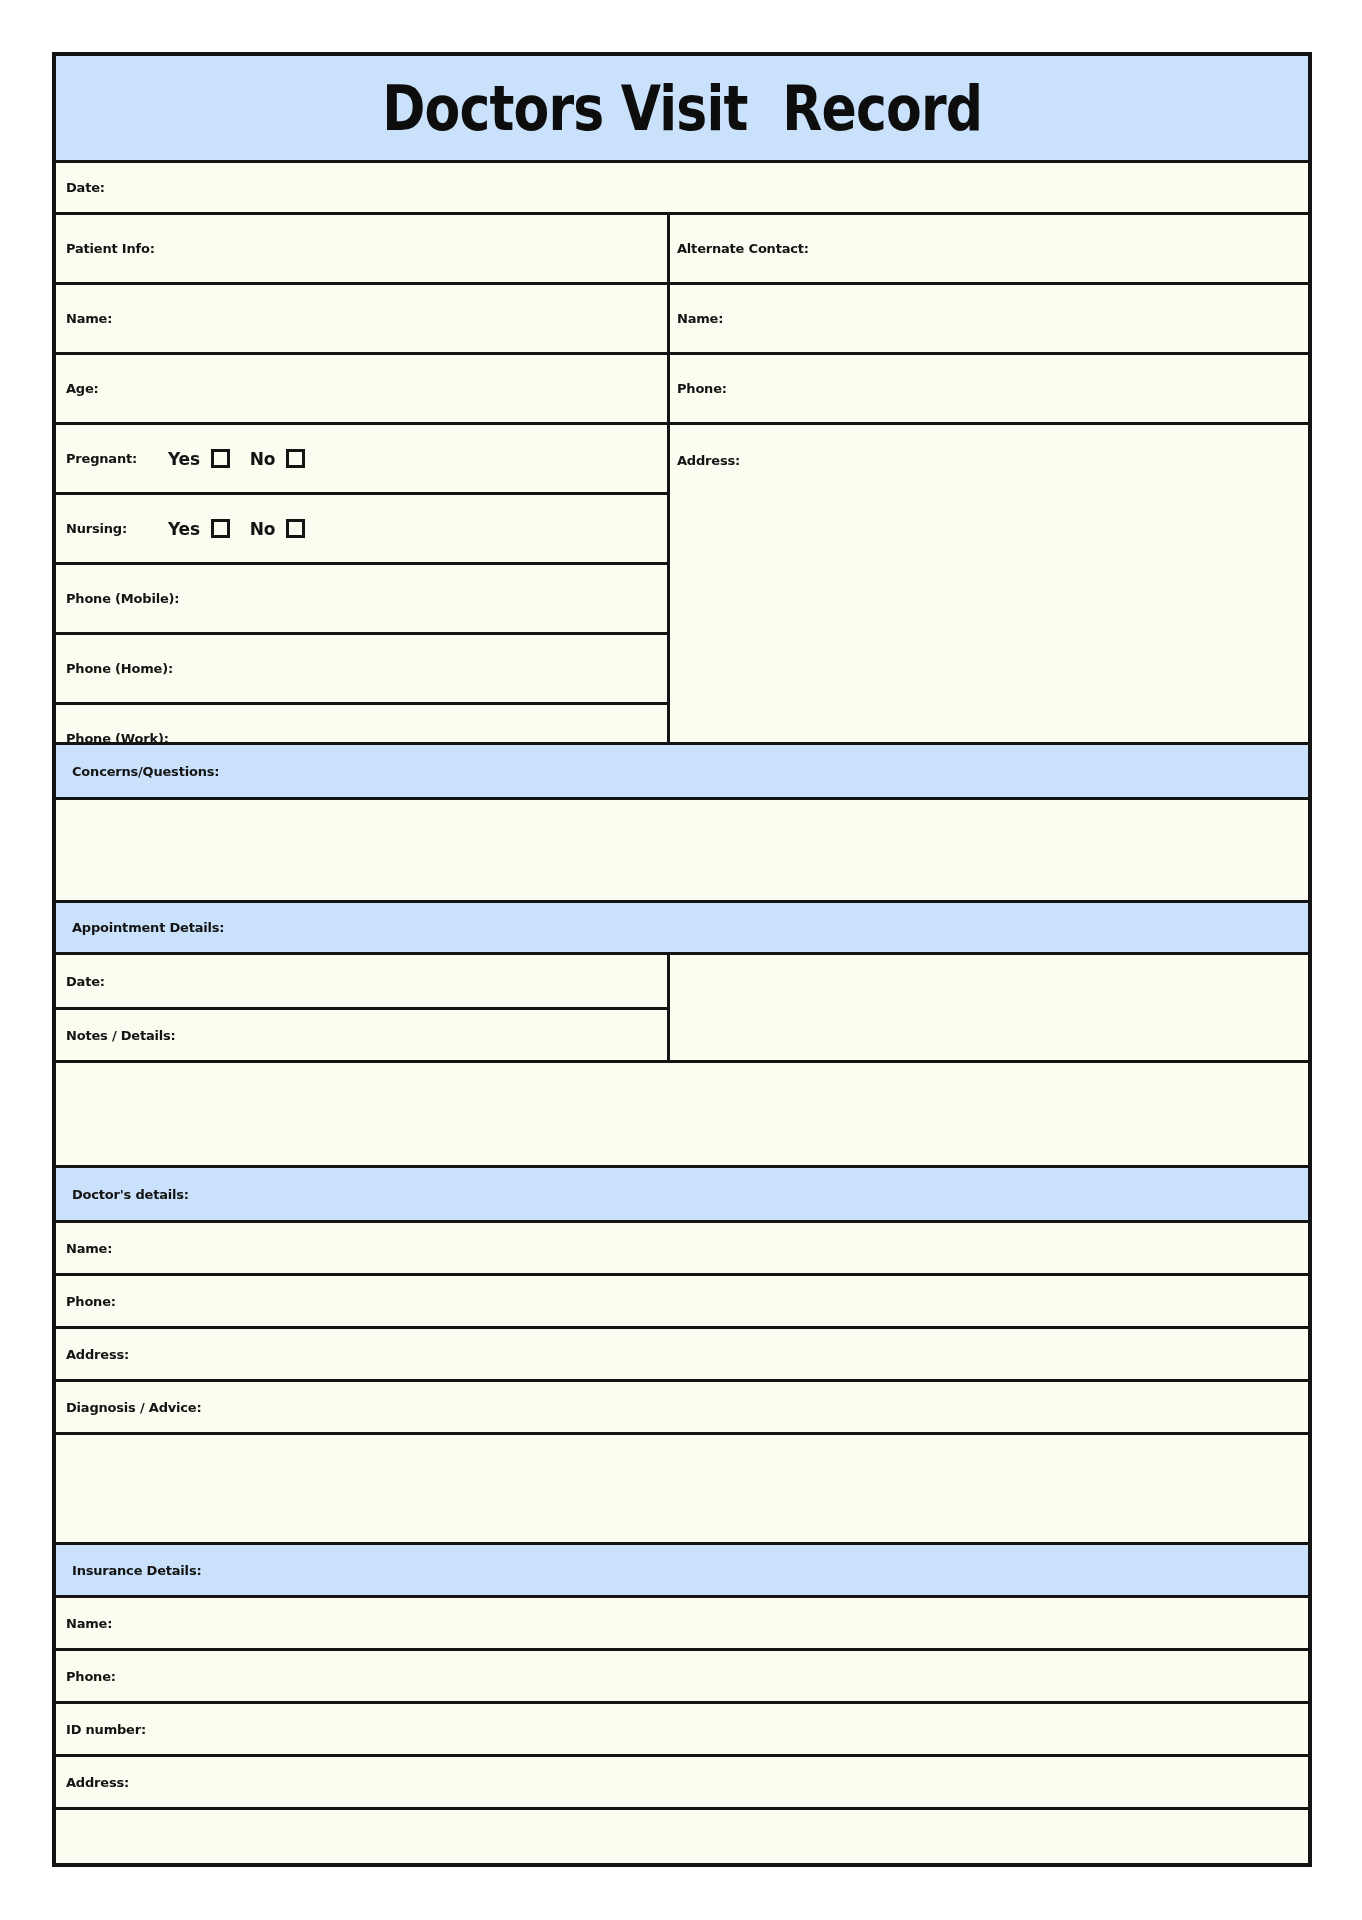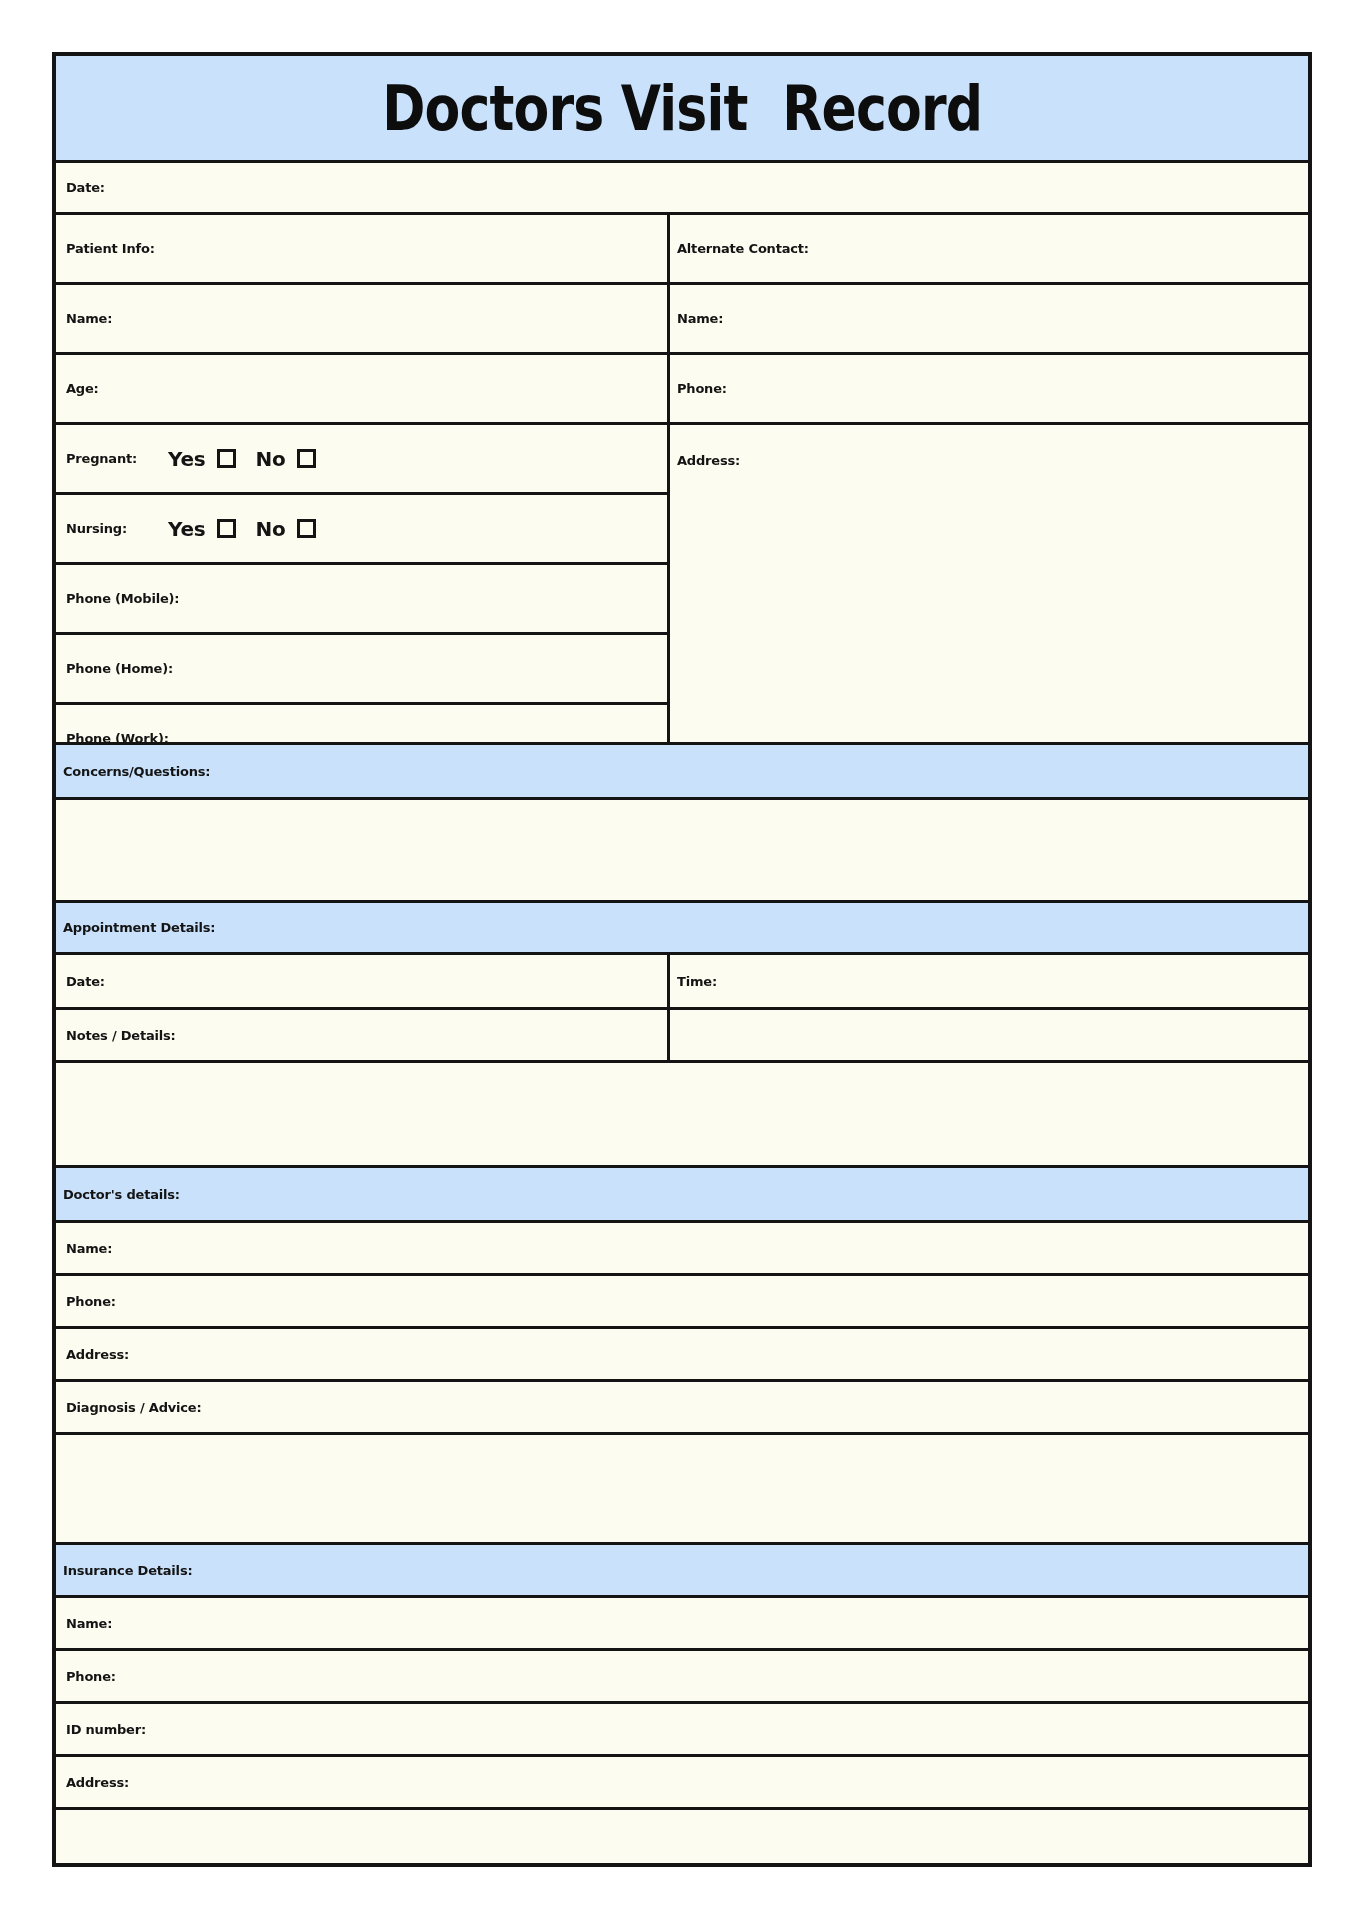--- a/index.html
+++ b/index.html
@@ -13,32 +13,32 @@
   .canvas{position:relative;width:1362px;height:1920px;background:#ffffff;overflow:hidden;
           font-family:"DejaVu Sans","Liberation Sans",sans-serif;}
   .form{position:absolute;left:52px;top:52px;width:1260px;height:1815px;
         border:4px solid var(--bd);background:var(--cream);
         display:flex;flex-direction:column;}
   .bb{border-bottom:3px solid var(--bd);}
   .row{display:flex;align-items:center;background:var(--cream);flex:0 0 auto;}
   .hdr{display:flex;align-items:center;background:var(--blue);flex:0 0 auto;}
   .lbl{font-weight:700;font-size:13px;letter-spacing:-0.2px;color:var(--ink);
        padding-left:10px;white-space:nowrap;}
-  .hdr .lbl{padding-left:7px;}
+  .hdr .lbl{padding-left:16px;}
   .fill{flex:1;height:100%;}
   .title-row{height:107px;background:var(--blue);display:flex;align-items:center;justify-content:center;}
   .title{font-size:62px;font-weight:700;letter-spacing:-1px;color:#0d0d0d;
          transform:scaleX(0.84);transform-origin:center;white-space:pre;}
   .twocol{display:flex;flex:0 0 auto;}
   .colL{width:614px;border-right:3px solid var(--bd);display:flex;flex-direction:column;}
   .colR{flex:1;display:flex;flex-direction:column;}
   .crow{display:flex;align-items:center;flex:0 0 auto;height:70px;}
   .grow{flex:1 1 auto;height:auto;}
   .qlabel{width:112px;}
-  .yn{font-weight:700;font-size:20px;letter-spacing:-0.2px;color:var(--ink);white-space:nowrap;}
+  .yn{font-weight:700;font-size:17px;letter-spacing:-0.2px;color:var(--ink);white-space:nowrap;}
   .cb{display:inline-block;width:19px;height:19px;border:3px solid var(--bd);
       background:transparent;margin-left:11px;flex:0 0 auto;}
   .gap20{margin-left:20px;}
   .colR .lbl{padding-left:7px;}
 </style>
 </head>
 <body>
 
 <div class="canvas">
   <div class="form">
@@ -129,27 +129,20 @@
       <div class="colL">
         <div class="crow bb" style="height:55px">
           <span class="lbl">Date:</span>
           <div class="fill"></div>
         </div>
         <div class="crow grow">
           <span class="lbl">Notes / Details:</span>
           <div class="fill"></div>
         </div>
       </div>
-      <div class="colR">
-        <div class="crow bb" style="height:55px">
-          <span class="lbl">Time:</span>
-          <div class="fill"></div>
-        </div>
-        <div class="crow grow"></div>
-      </div>
     </div>
     <div class="row bb" style="height:105px"></div>
 
     <div class="hdr bb" style="height:55px">
       <span class="lbl">Doctor's details:</span>
     </div>
     <div class="row bb" style="height:53px">
       <span class="lbl">Name:</span>
       <div class="fill"></div>
     </div>

